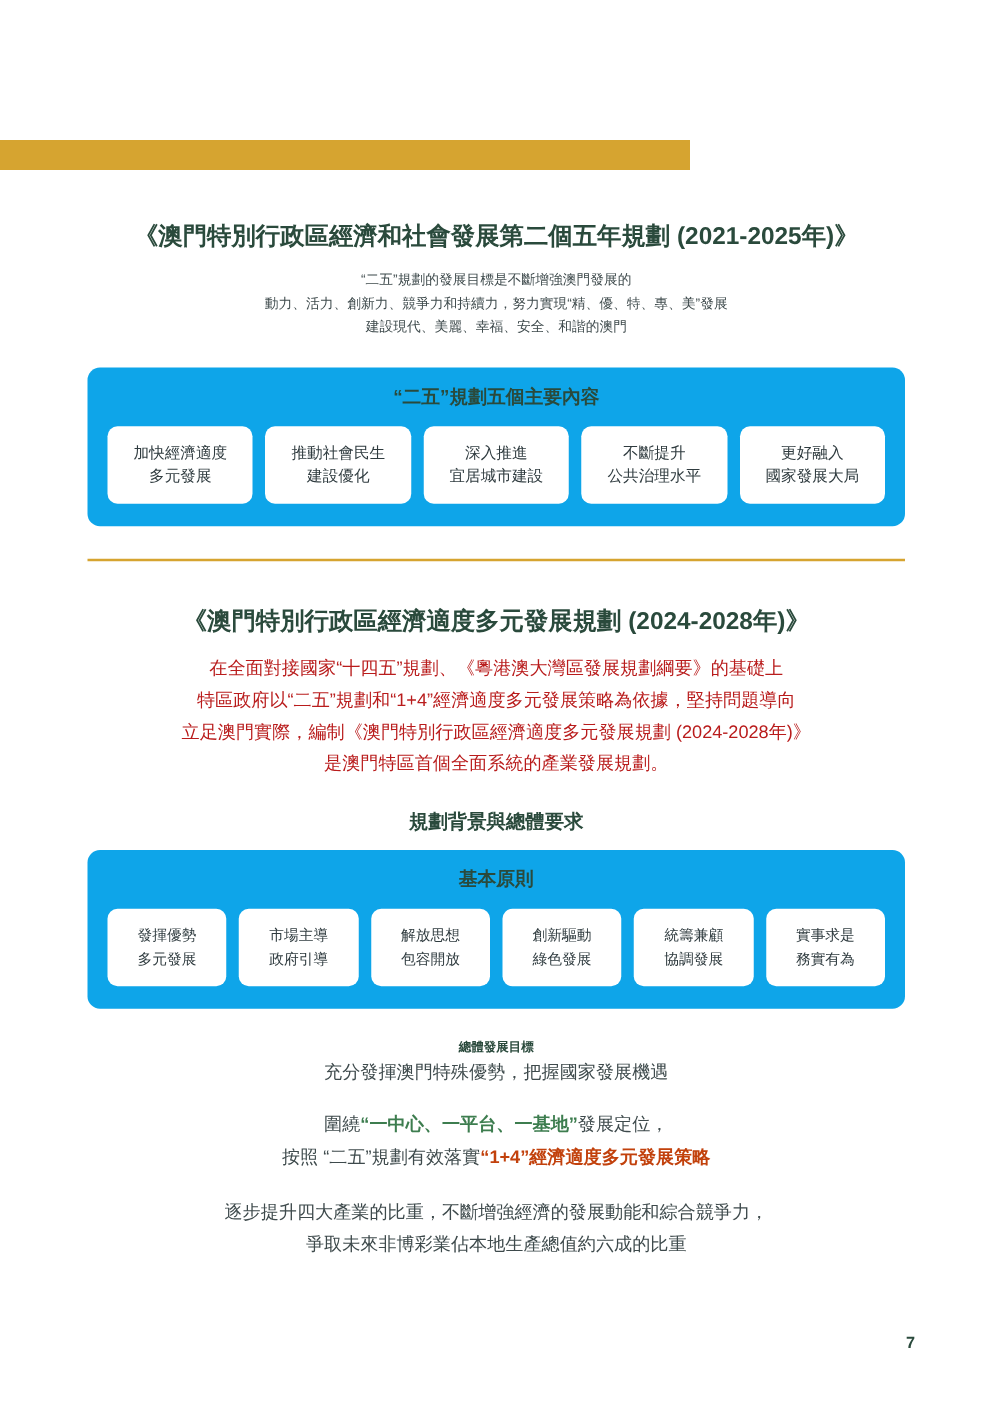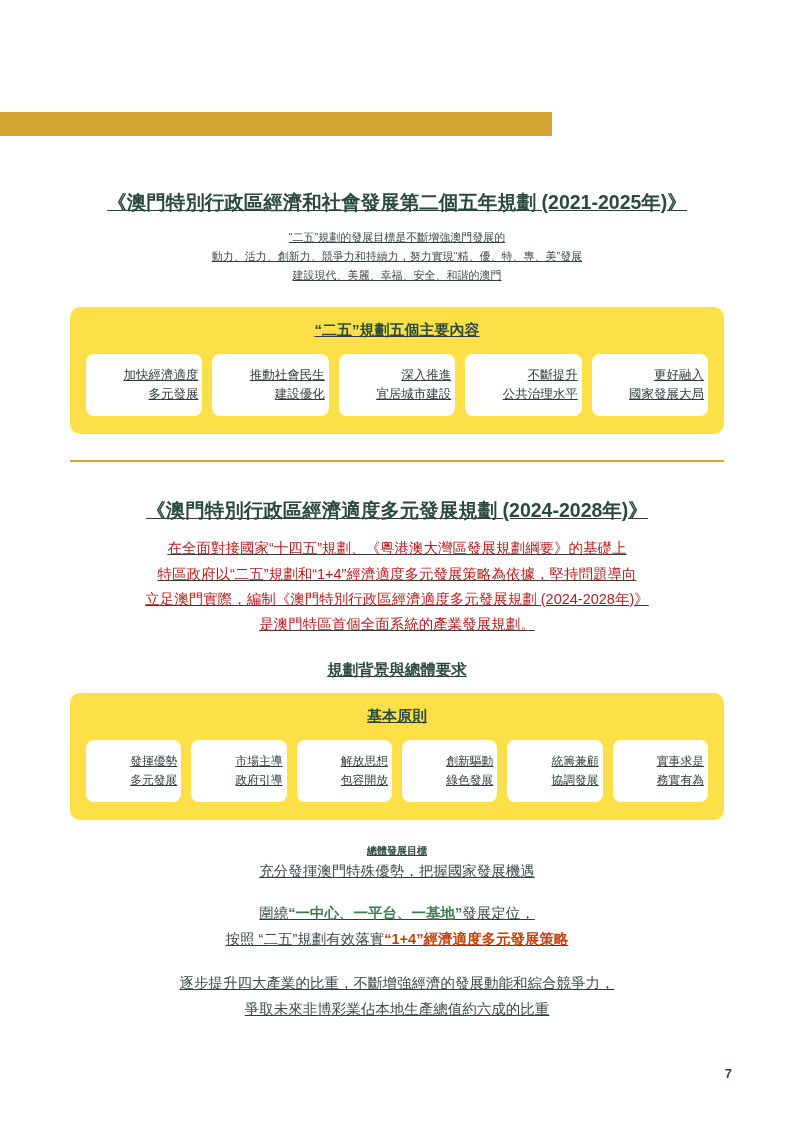--- a/index.html
+++ b/index.html
@@ -34,24 +34,23 @@
   }
   .left-green-strip {
     position: absolute;
     left: 0; top: 112px;
     width: 8px; height: 24px;
     background: #3d6b4f;
   }
 
   .content {
     position: absolute;
-    top: 188px;
+    top: 175px;
     left: 70px;
     width: 654px;
-    text-decoration: underline;
   }
 
   h1.sec-title {
     font-size: 19.5px;
     font-weight: bold;
     text-align: center;
     color: #2a4a3c;
     letter-spacing: 0px;
     line-height: 1.45;
   }
@@ -60,21 +59,21 @@
     text-align: center;
     font-size: 11px;
     line-height: 1.72;
     color: #3e4a4c;
   }
   .sec-sub div { white-space: nowrap; }
 
   
   .panel {
     margin-top: 22px;
-    background: #fde047;
+    background: #0ea5e9;
     border-radius: 10px;
     padding: 14px 16px 18px 16px;
   }
   .panel-title {
     text-align: center;
     font-size: 15px;
     font-weight: bold;
     color: #2a4a3c;
     margin-bottom: 14px;
   }
@@ -83,21 +82,21 @@
     justify-content: space-between;
     gap: 10px;
   }
   .card {
     flex: 1 1 0;
     background: #ffffff;
     border-radius: 8px;
     min-height: 62px;
     display: flex;
     flex-direction: column;
-    align-items: flex-end;
+    align-items: center;
     justify-content: center;
     font-size: 12.5px;
     line-height: 1.55;
     color: #2f3b3f;
     text-align: center;
     padding: 6px 4px;
   }
   .card .ln { display: block; white-space: nowrap; }
 
   

